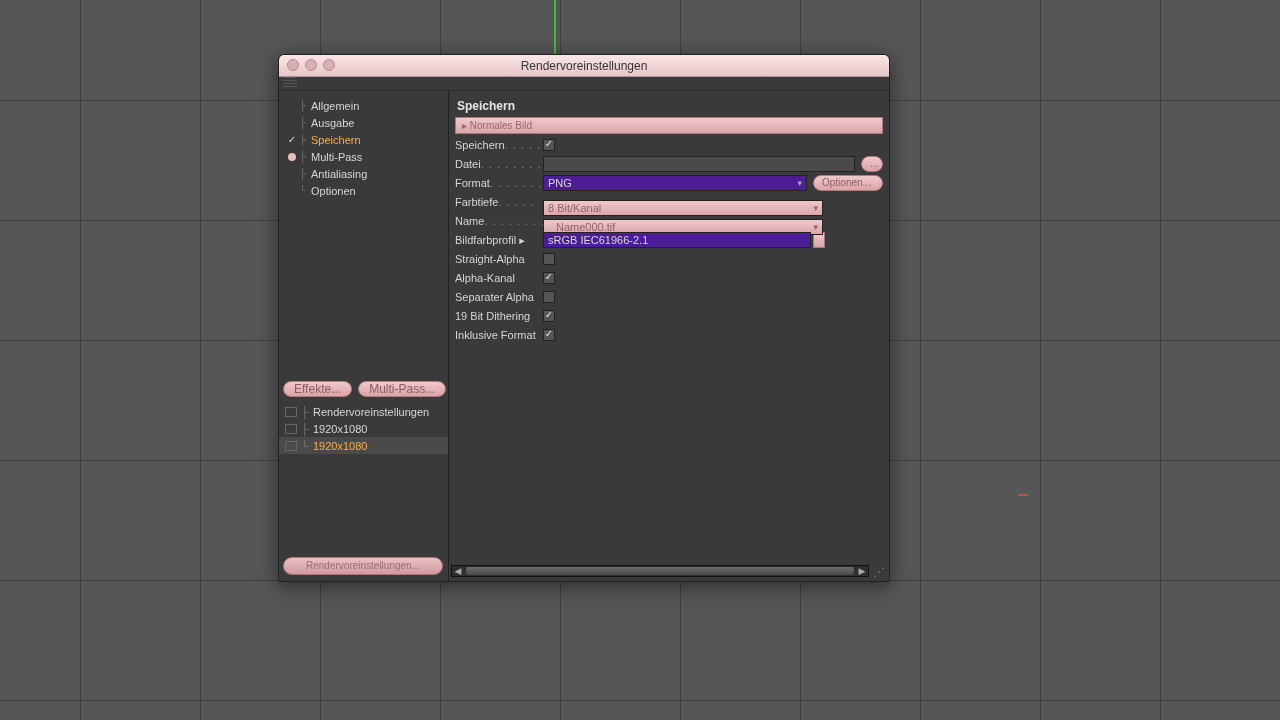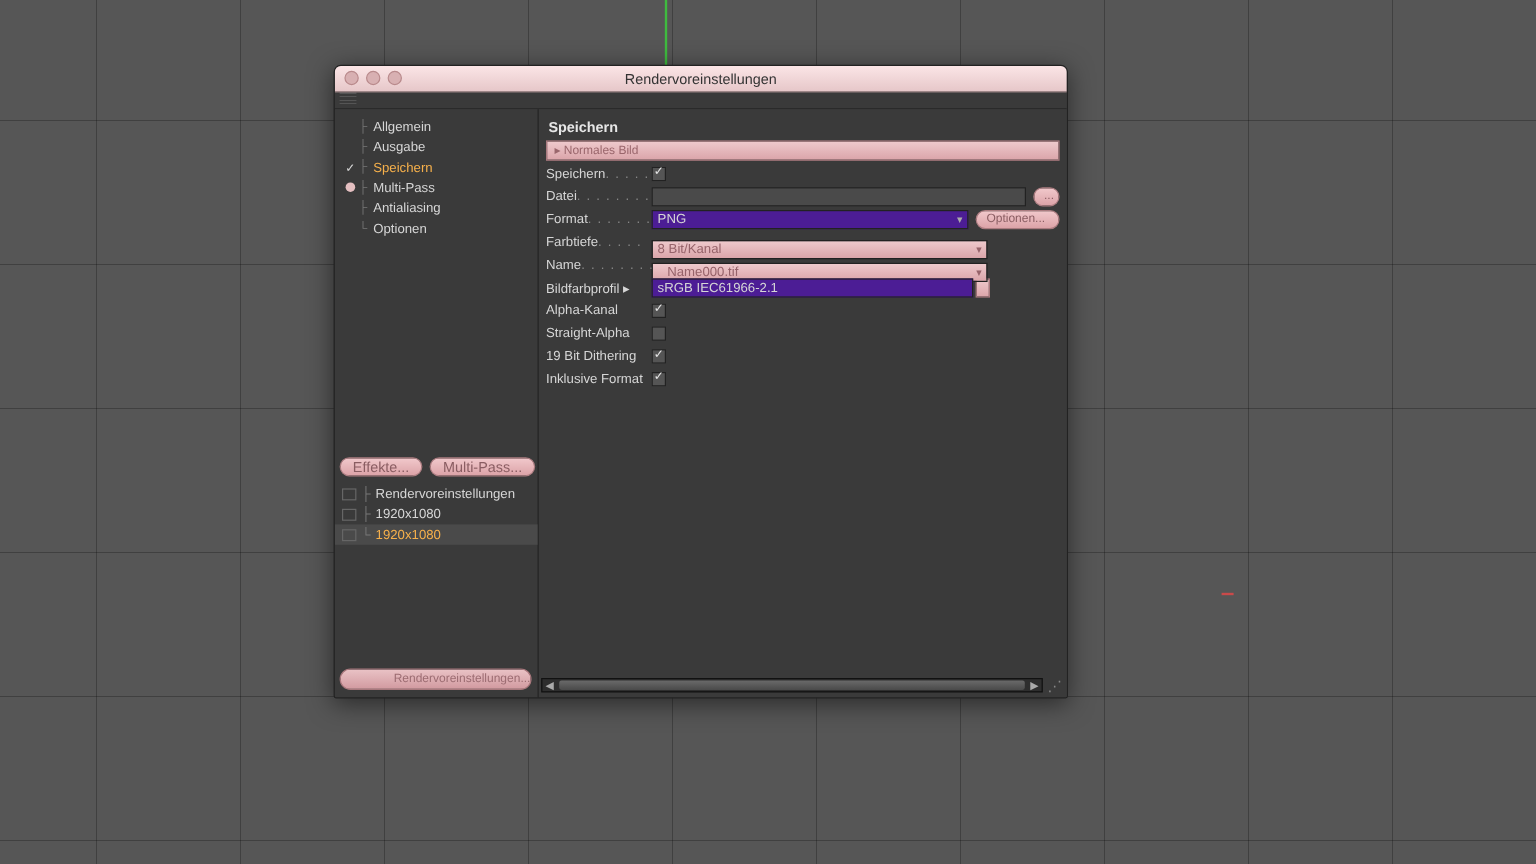--- a/index.html
+++ b/index.html
@@ -63,21 +63,21 @@
   .side-btn { height:16px; border-radius:8px; background:linear-gradient(#f1c8cb,#dca3a8);
     border:1px solid #ab7c80; font-size:12px; color:#8a5d62; padding:0 10px; line-height:14px;}
   .preset-list { position:absolute; left:0; right:0; top:312px; }
   .preset-row { display:flex; align-items:center; height:17px; font-size:11px; color:#d6d6d6; padding-left:6px;}
   .preset-row .box { width:12px; height:10px; border:1px solid #666; margin-right:4px; position:relative;}
   .preset-row .box::before{content:""; position:absolute;}
   .preset-row.active { background:#4a4a4a; color:#f6b04b;}
   .preset-row .tree { color:#777; width:12px;}
   .big-btn { position:absolute; left:4px; bottom:6px; height:18px; width:160px;
     border-radius:9px; background:linear-gradient(#e9c2c5,#d29aa0);
-    border:1px solid #a8777c; font-size:10px; color:#9c6c72; text-align:right; line-height:16px;}
+    border:1px solid #a8777c; font-size:10px; color:#9c6c72; text-align:center; line-height:16px;}
   .content { flex:1; background:#3a3a3a; position:relative; padding:6px 6px 0 6px;}
   .section-title { font-size:12px; font-weight:bold; color:#e6e6e6; padding:2px 0 4px 2px;}
   .bar { height:17px; background:linear-gradient(#eec9cc,#dba5aa); border:1px solid #a9797e;
     font-size:10px; color:#9a666c; padding-left:6px; line-height:15px; margin-bottom:2px;}
   .form { margin:2px 0 6px 0; }
   .form-row { display:flex; align-items:center; height:18px; font-size:11px; color:#d6d6d6; margin-bottom:1px;}
   .form-row .lab { width:88px; white-space:nowrap;}
   .dots { letter-spacing:1px; color:#888;}
   .form-row .chkbox { width:12px; height:12px; background:#555; border:1px solid #222;
     color:#e6e6e6; font-size:10px; line-height:10px; text-align:center;}
@@ -233,25 +233,29 @@
 
         <div class="form-row">
           <span class="lab"><span>Bildfarbprofil</span>&nbsp;▸</span>
           <div class="select" style="max-width:268px;">
             <span>sRGB IEC61966-2.1</span>
           </div>
           <div class="profile-btn"></div>
         </div>
 
         <div class="form-row">
+          <span class="lab"><span>Straight-Alpha</span></span>
+          <div class="chkbox"></div>
+        </div>
+        <div class="form-row">
           <span class="lab"><span>Alpha-Kanal</span></span>
           <div class="chkbox checked"></div>
         </div>
         <div class="form-row">
-          <span class="lab"><span>Straight-Alpha</span></span>
+          <span class="lab"><span>Separater Alpha</span></span>
           <div class="chkbox"></div>
         </div>
         <div class="form-row">
           <span class="lab"><span>19 Bit Dithering</span></span>
           <div class="chkbox checked"></div>
         </div>
         <div class="form-row">
           <span class="lab"><span>Inklusive Format</span></span>
           <div class="chkbox checked"></div>
         </div>

